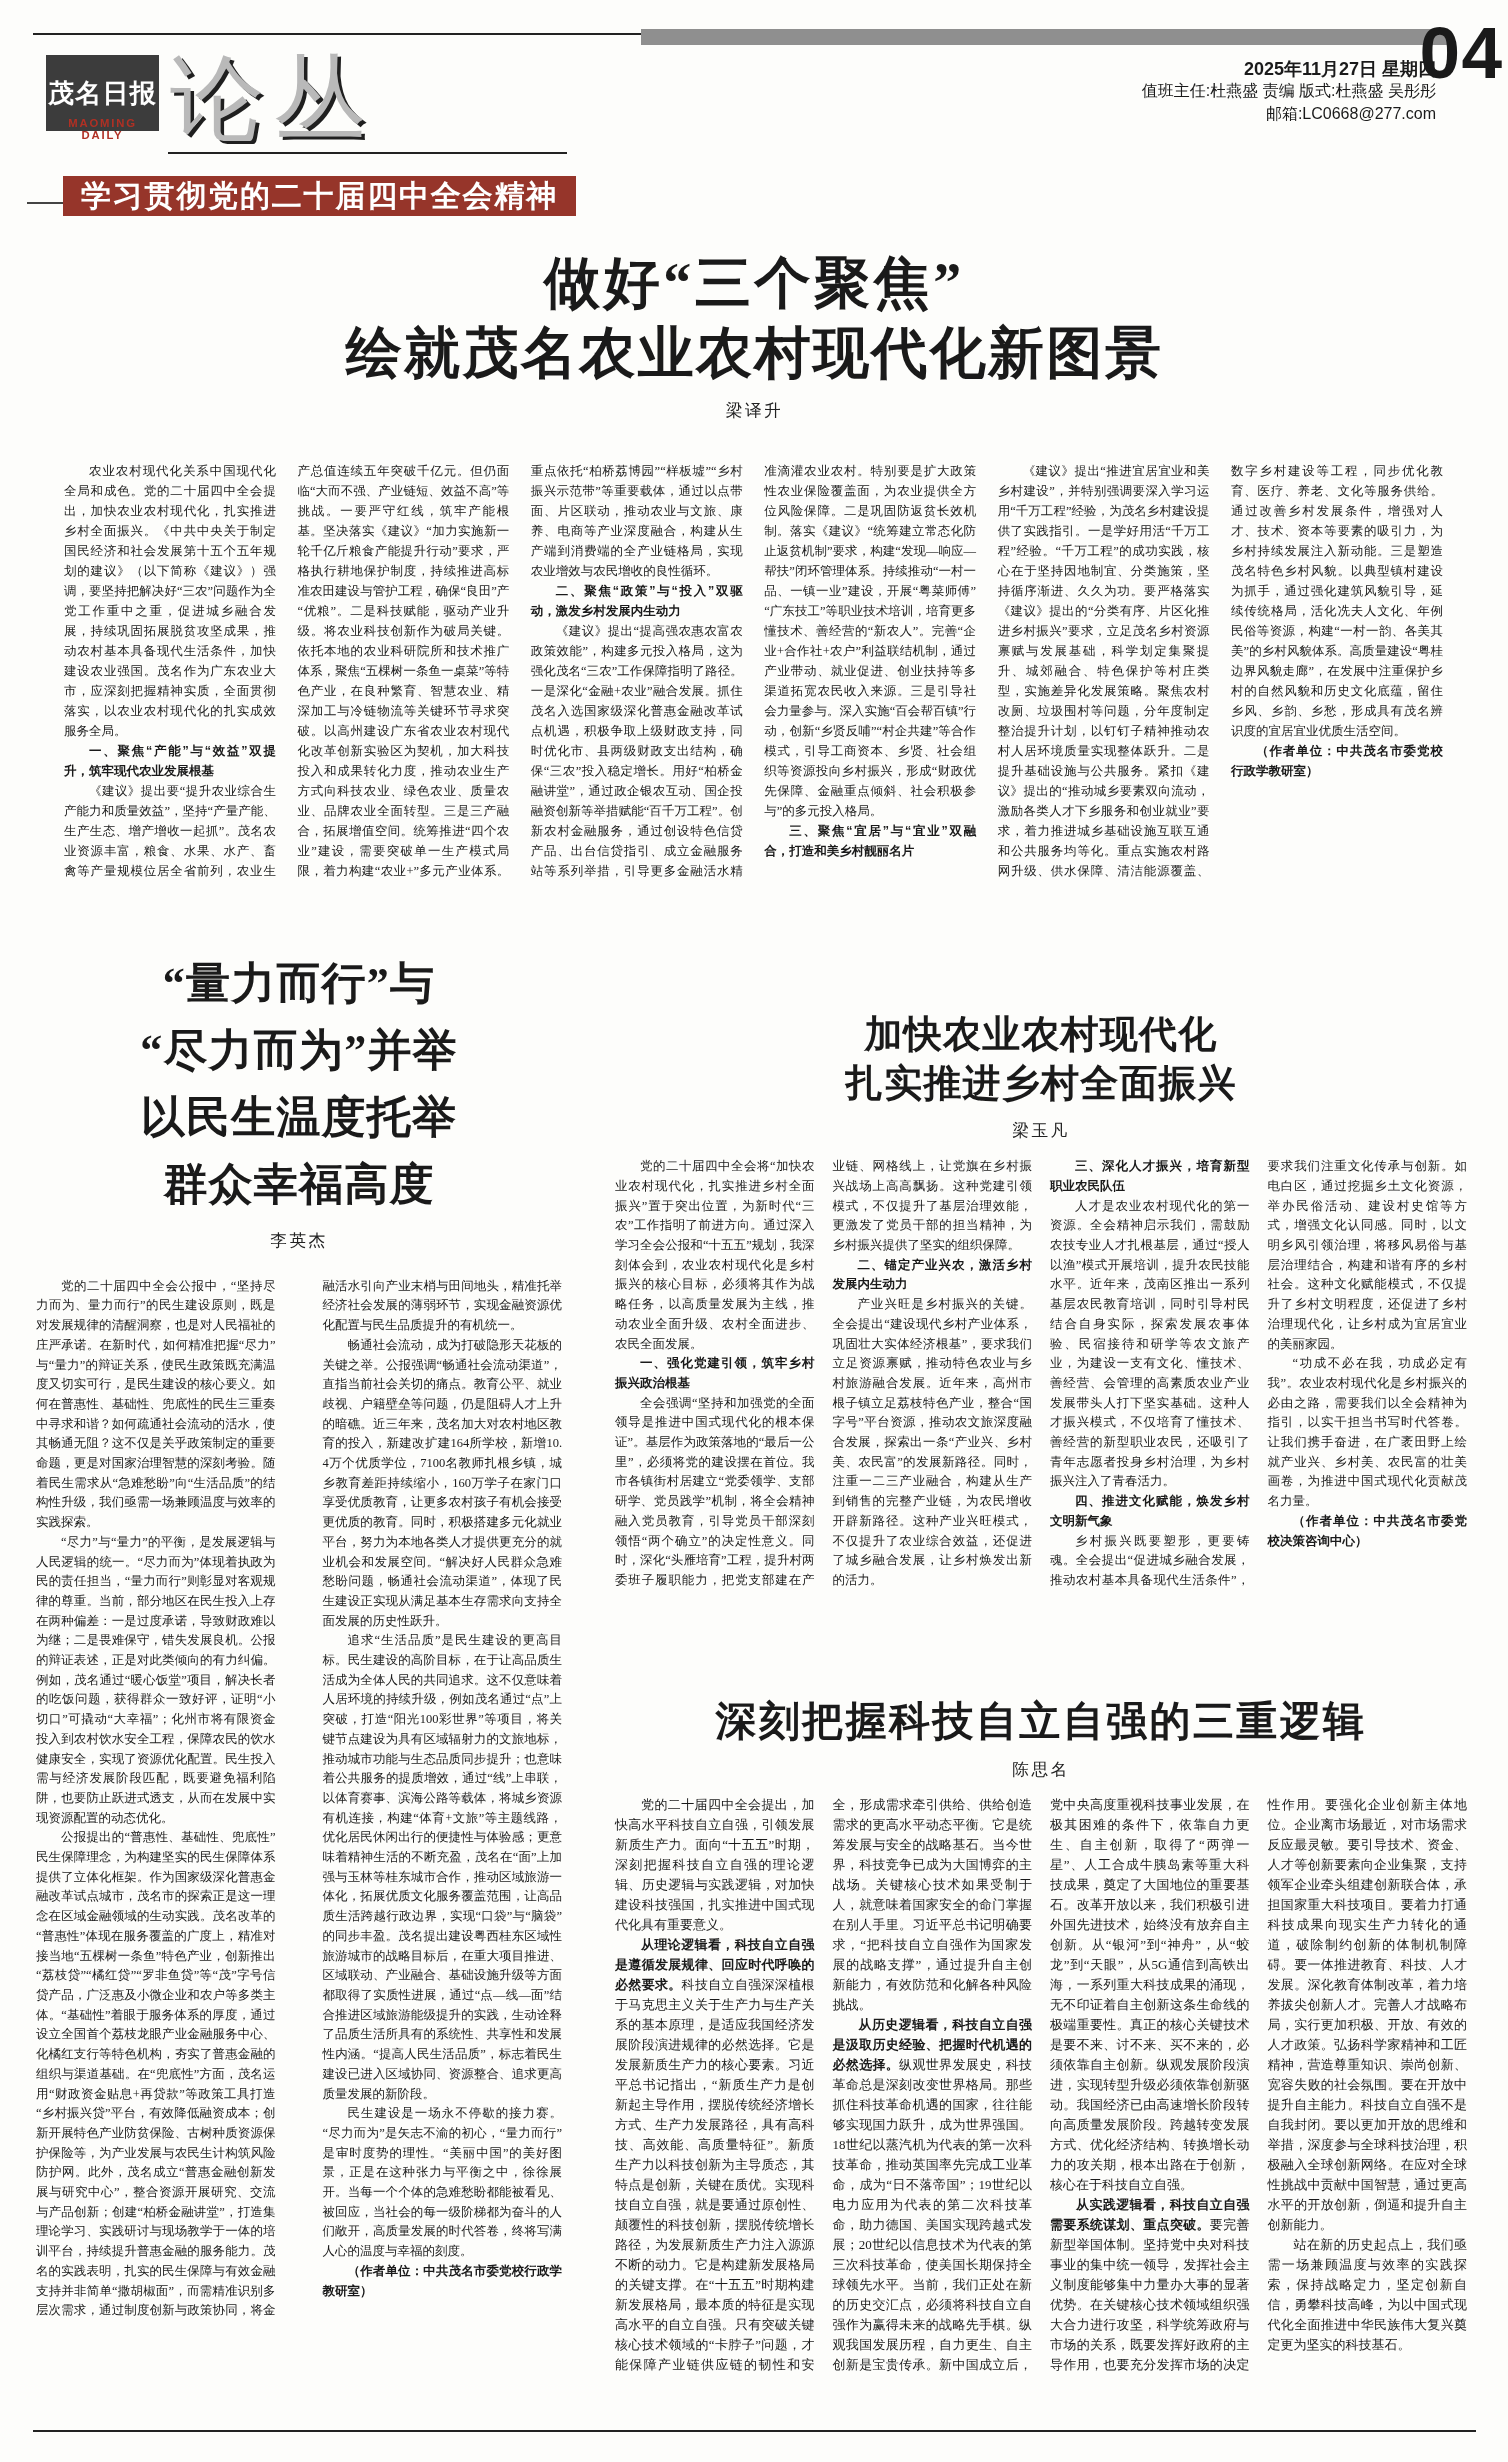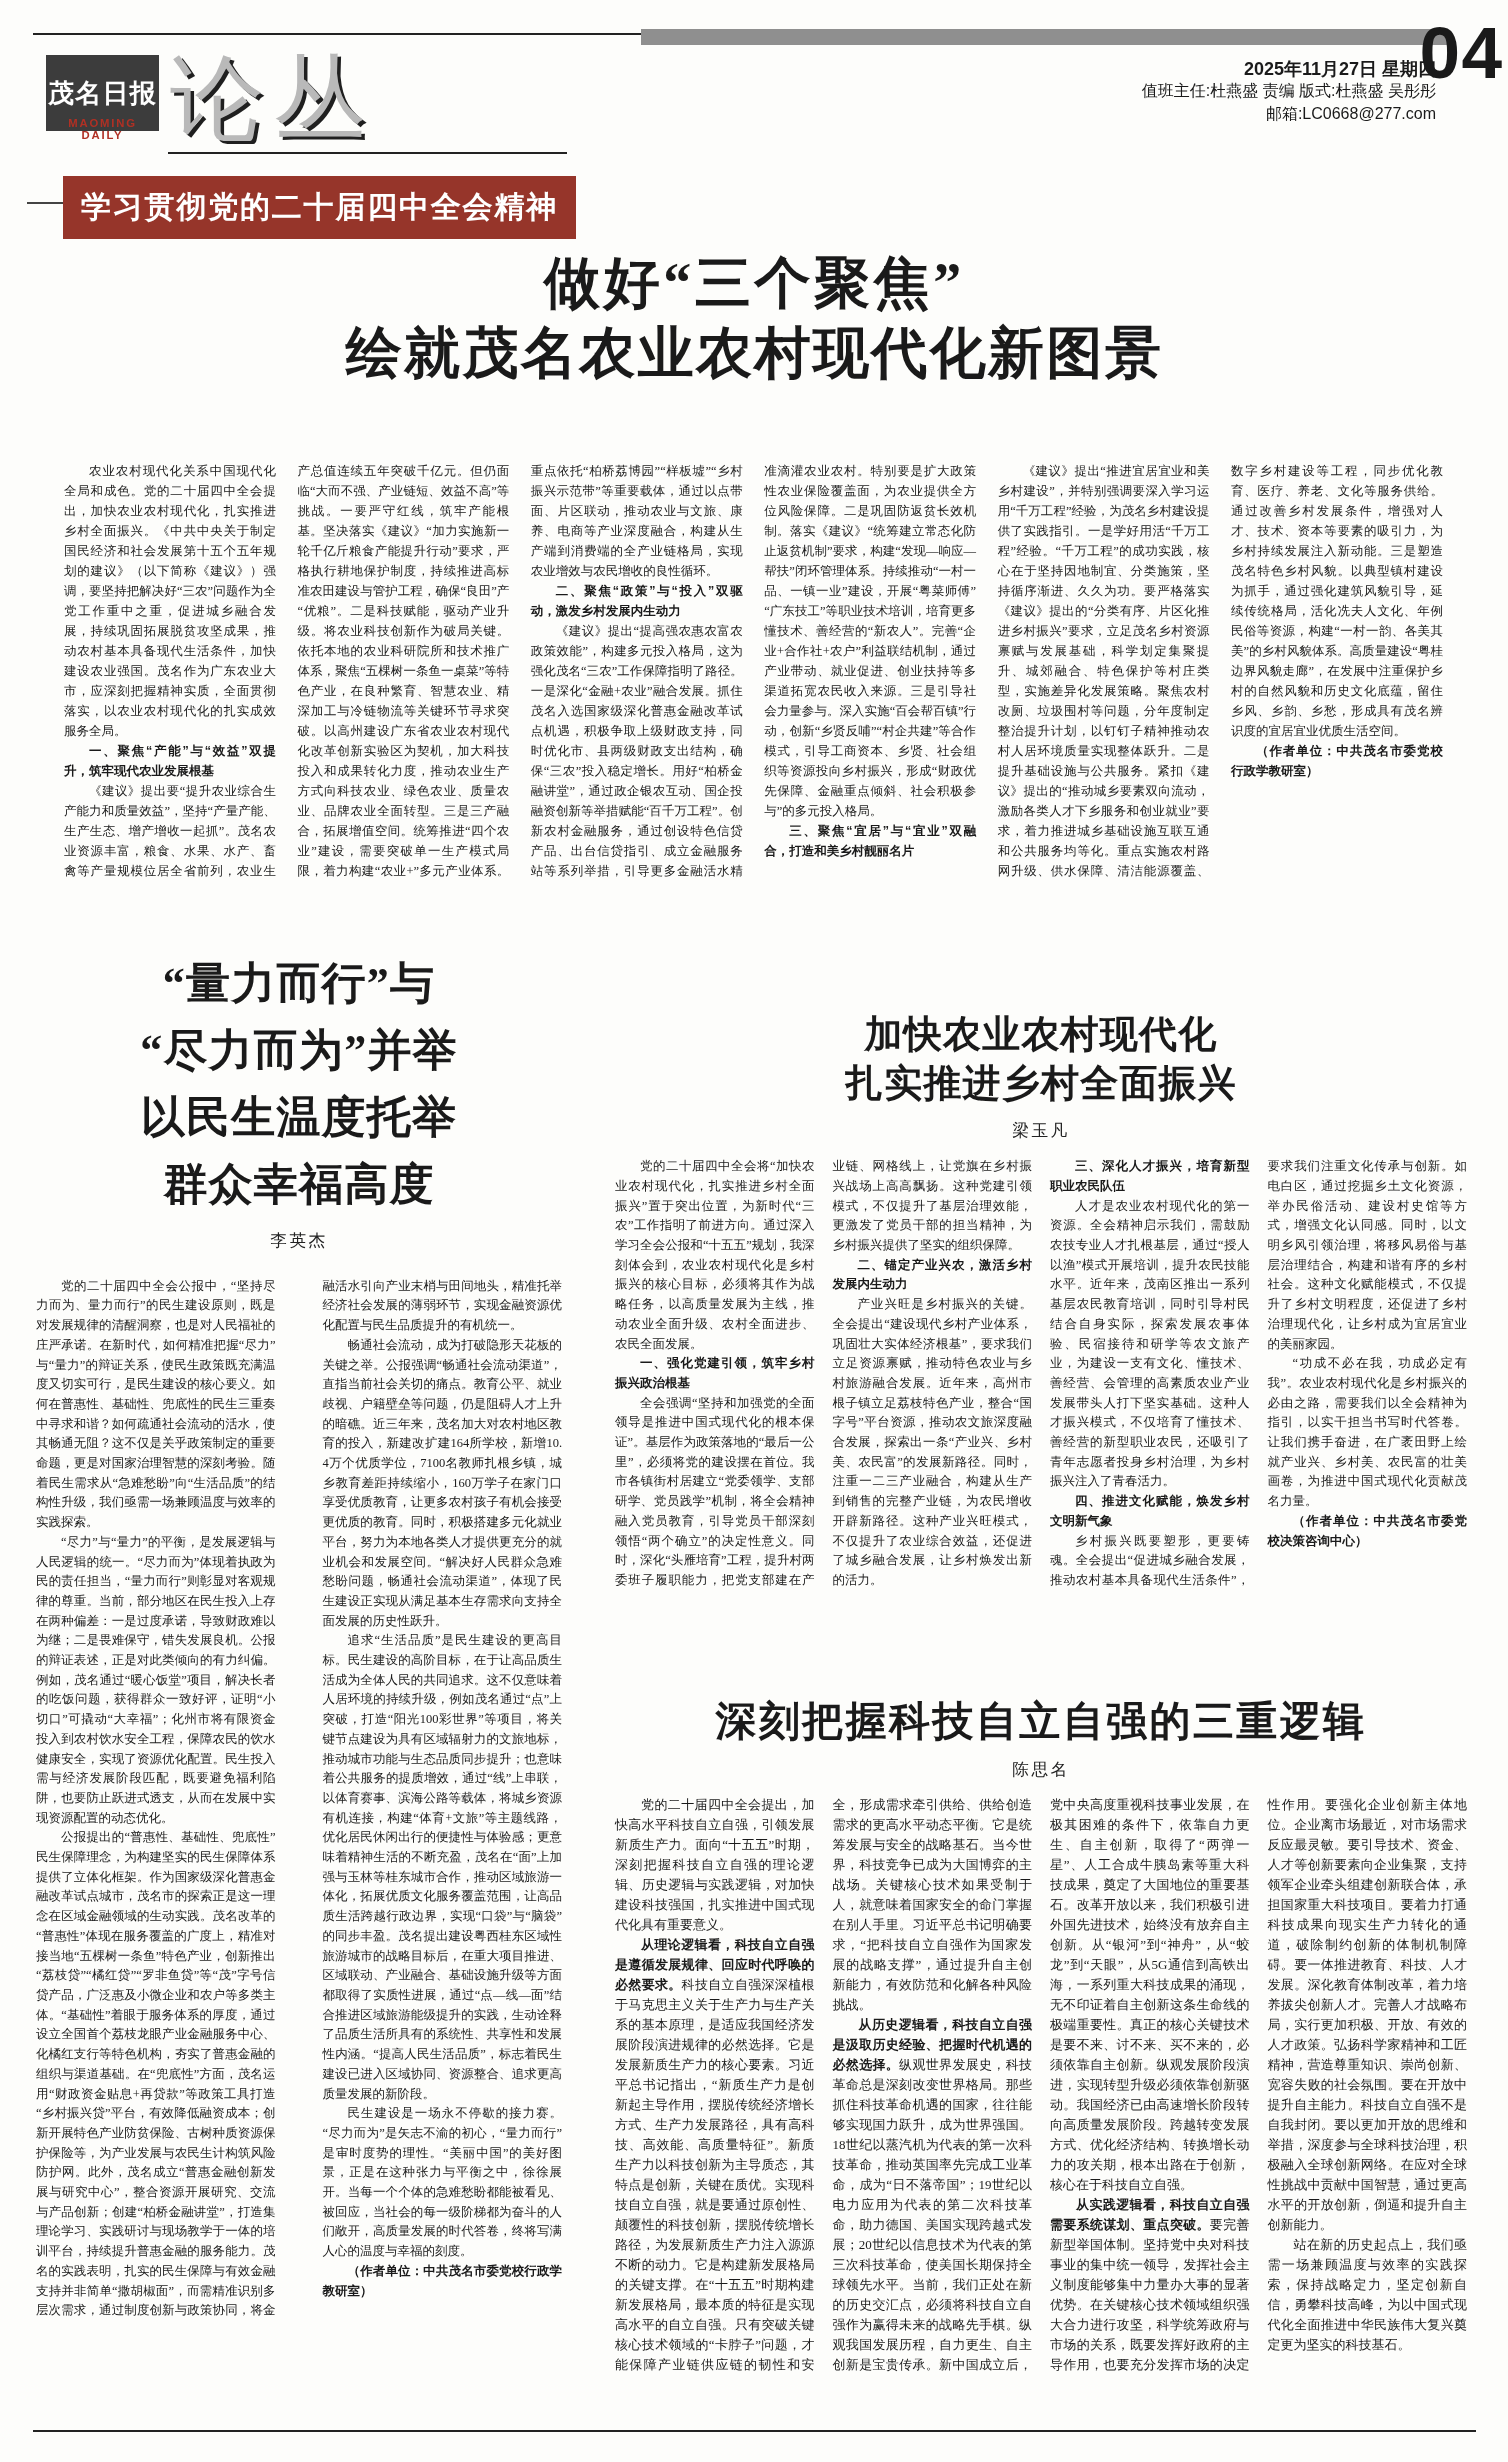--- a/index.html
+++ b/index.html
@@ -16,21 +16,21 @@
   .section-name{position:absolute;left:170px;top:36px;font-size:94px;font-weight:400;
                 font-family:"Liberation Sans",sans-serif;color:#b9b9b9;text-shadow:3.6px 3px 0 #1f1f1f;letter-spacing:8.4px;}
   .section-underline{position:absolute;left:168px;top:152px;width:399px;height:1.8px;background:#222;}
   .hdr-date{position:absolute;right:72px;top:57px;font-size:18px;font-weight:700;font-family:"Liberation Sans",sans-serif;}
   .hdr-staff{position:absolute;right:72px;top:81px;font-size:16px;font-family:"Liberation Sans",sans-serif;}
   .hdr-mail{position:absolute;right:72px;top:104px;font-size:16px;font-family:"Liberation Sans",sans-serif;}
   .page-num{position:absolute;right:4.8px;top:10.7px;font-size:73px;font-weight:700;
             font-family:"Liberation Sans",sans-serif;letter-spacing:1.2px;}
   
   .banner-tick{position:absolute;left:27px;top:202px;width:36px;height:1.8px;background:#444;}
-  .banner{position:absolute;left:63px;top:176px;width:513px;height:63px;background:#96352a;
+  .banner{position:absolute;left:63px;top:176px;width:513px;height:40px;background:#96352a;
           display:flex;align-items:center;justify-content:center;}
   .banner span{color:#fff;font-size:30px;font-weight:700;letter-spacing:1.8px;font-family:"Liberation Serif",serif;}
   
   .main-head{position:absolute;left:63px;top:248px;width:1383px;text-align:center;}
   .main-head .t1{font-size:56px;font-weight:700;letter-spacing:3.6px;line-height:70px;}
   .main-head .t2{font-size:56px;font-weight:700;letter-spacing:2.4px;line-height:70px;}
   .byline{font-size:16.7px;color:#222;letter-spacing:2.4px;margin-top:10.7px;}
   
   .colbody{text-align:justify;word-break:break-all;}
   .colbody p{margin:0;text-indent:2em;}
@@ -78,20 +78,21 @@
   <div class="page-num">04</div>
 
   <div class="banner-tick"></div>
   <div class="banner">
     <span>学习贯彻党的二十届四中全会精神</span>
   </div>
 
   <div class="main-head">
     <div class="t1">做好“三个聚焦”</div>
     <div class="t2">绘就茂名农业农村现代化新图景</div>
+    <div class="byline">梁译升</div>
   </div>
   <div id="main-body" class="colbody">
       <p class="body">农业农村现代化关系中国现代化全局和成色。党的二十届四中全会提出，加快农业农村现代化，扎实推进乡村全面振兴。《中共中央关于制定国民经济和社会发展第十五个五年规划的建议》（以下简称《建议》）强调，要坚持把解决好“三农”问题作为全党工作重中之重，促进城乡融合发展，持续巩固拓展脱贫攻坚成果，推动农村基本具备现代生活条件，加快建设农业强国。茂名作为广东农业大市，应深刻把握精神实质，全面贯彻落实，以农业农村现代化的扎实成效服务全局。</p>
       <p class="subhead">一、聚焦“产能”与“效益”双提升，筑牢现代农业发展根基</p>
       <p class="body">《建议》提出要“提升农业综合生产能力和质量效益”，坚持“产量产能、生产生态、增产增收一起抓”。茂名农业资源丰富，粮食、水果、水产、畜禽等产量规模位居全省前列，农业生产总值连续五年突破千亿元。但仍面临“大而不强、产业链短、效益不高”等挑战。一要严守红线，筑牢产能根基。坚决落实《建议》“加力实施新一轮千亿斤粮食产能提升行动”要求，严格执行耕地保护制度，持续推进高标准农田建设与管护工程，确保“良田”产“优粮”。二是科技赋能，驱动产业升级。将农业科技创新作为破局关键。依托本地的农业科研院所和技术推广体系，聚焦“五棵树一条鱼一桌菜”等特色产业，在良种繁育、智慧农业、精深加工与冷链物流等关键环节寻求突破。以高州建设广东省农业农村现代化改革创新实验区为契机，加大科技投入和成果转化力度，推动农业生产方式向科技农业、绿色农业、质量农业、品牌农业全面转型。三是三产融合，拓展增值空间。统筹推进“四个农业”建设，需要突破单一生产模式局限，着力构建“农业+”多元产业体系。重点依托“柏桥荔博园”“样板墟”“乡村振兴示范带”等重要载体，通过以点带面、片区联动，推动农业与文旅、康养、电商等产业深度融合，构建从生产端到消费端的全产业链格局，实现农业增效与农民增收的良性循环。</p>
       <p class="subhead">二、聚焦“政策”与“投入”双驱动，激发乡村发展内生动力</p>
       <p class="body">《建议》提出“提高强农惠农富农政策效能”，构建多元投入格局，这为强化茂名“三农”工作保障指明了路径。一是深化“金融+农业”融合发展。抓住茂名入选国家级深化普惠金融改革试点机遇，积极争取上级财政支持，同时优化市、县两级财政支出结构，确保“三农”投入稳定增长。用好“柏桥金融讲堂”，通过政企银农互动、国企投融资创新等举措赋能“百千万工程”。创新农村金融服务，通过创设特色信贷产品、出台信贷指引、成立金融服务站等系列举措，引导更多金融活水精准滴灌农业农村。特别要是扩大政策性农业保险覆盖面，为农业提供全方位风险保障。二是巩固防返贫长效机制。落实《建议》“统筹建立常态化防止返贫机制”要求，构建“发现—响应—帮扶”闭环管理体系。持续推动“一村一品、一镇一业”建设，开展“粤菜师傅”“广东技工”等职业技术培训，培育更多懂技术、善经营的“新农人”。完善“企业+合作社+农户”利益联结机制，通过产业带动、就业促进、创业扶持等多渠道拓宽农民收入来源。三是引导社会力量参与。深入实施“百会帮百镇”行动，创新“乡贤反哺”“村企共建”等合作模式，引导工商资本、乡贤、社会组织等资源投向乡村振兴，形成“财政优先保障、金融重点倾斜、社会积极参与”的多元投入格局。</p>
       <p class="subhead">三、聚焦“宜居”与“宜业”双融合，打造和美乡村靓丽名片</p>
       <p class="body">《建议》提出“推进宜居宜业和美乡村建设”，并特别强调要深入学习运用“千万工程”经验，为茂名乡村建设提供了实践指引。一是学好用活“千万工程”经验。“千万工程”的成功实践，核心在于坚持因地制宜、分类施策，坚持循序渐进、久久为功。要严格落实《建议》提出的“分类有序、片区化推进乡村振兴”要求，立足茂名乡村资源禀赋与发展基础，科学划定集聚提升、城郊融合、特色保护等村庄类型，实施差异化发展策略。聚焦农村改厕、垃圾围村等问题，分年度制定整治提升计划，以钉钉子精神推动农村人居环境质量实现整体跃升。二是提升基础设施与公共服务。紧扣《建议》提出的“推动城乡要素双向流动，激励各类人才下乡服务和创业就业”要求，着力推进城乡基础设施互联互通和公共服务均等化。重点实施农村路网升级、供水保障、清洁能源覆盖、数字乡村建设等工程，同步优化教育、医疗、养老、文化等服务供给。通过改善乡村发展条件，增强对人才、技术、资本等要素的吸引力，为乡村持续发展注入新动能。三是塑造茂名特色乡村风貌。以典型镇村建设为抓手，通过强化建筑风貌引导，延续传统格局，活化冼夫人文化、年例民俗等资源，构建“一村一韵、各美其美”的乡村风貌体系。高质量建设“粤桂边界风貌走廊”，在发展中注重保护乡村的自然风貌和历史文化底蕴，留住乡风、乡韵、乡愁，形成具有茂名辨识度的宜居宜业优质生活空间。</p>
       <p class="attribution">（作者单位：中共茂名市委党校行政学教研室）</p>

